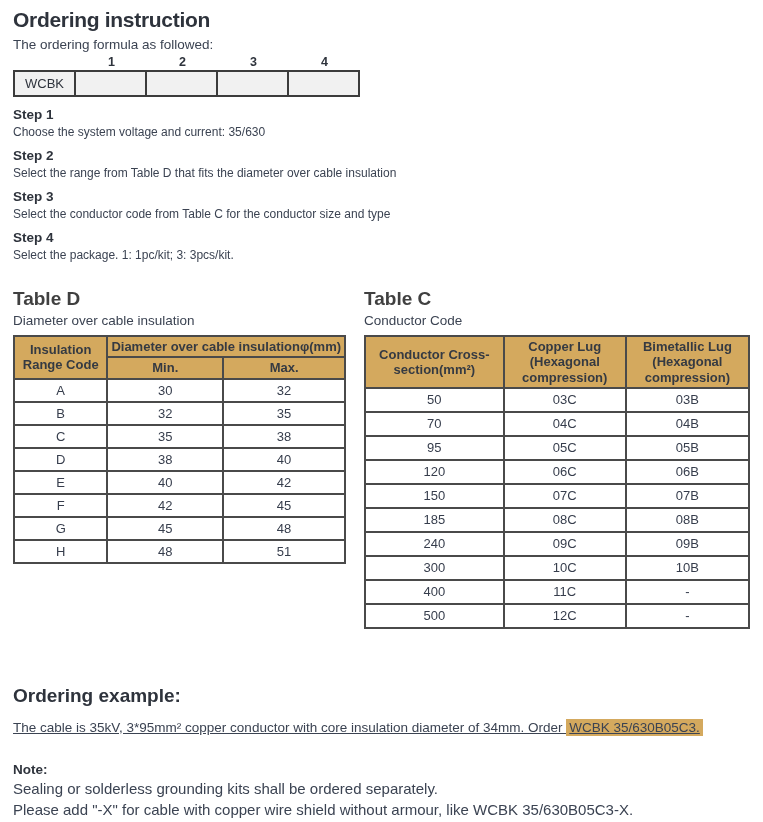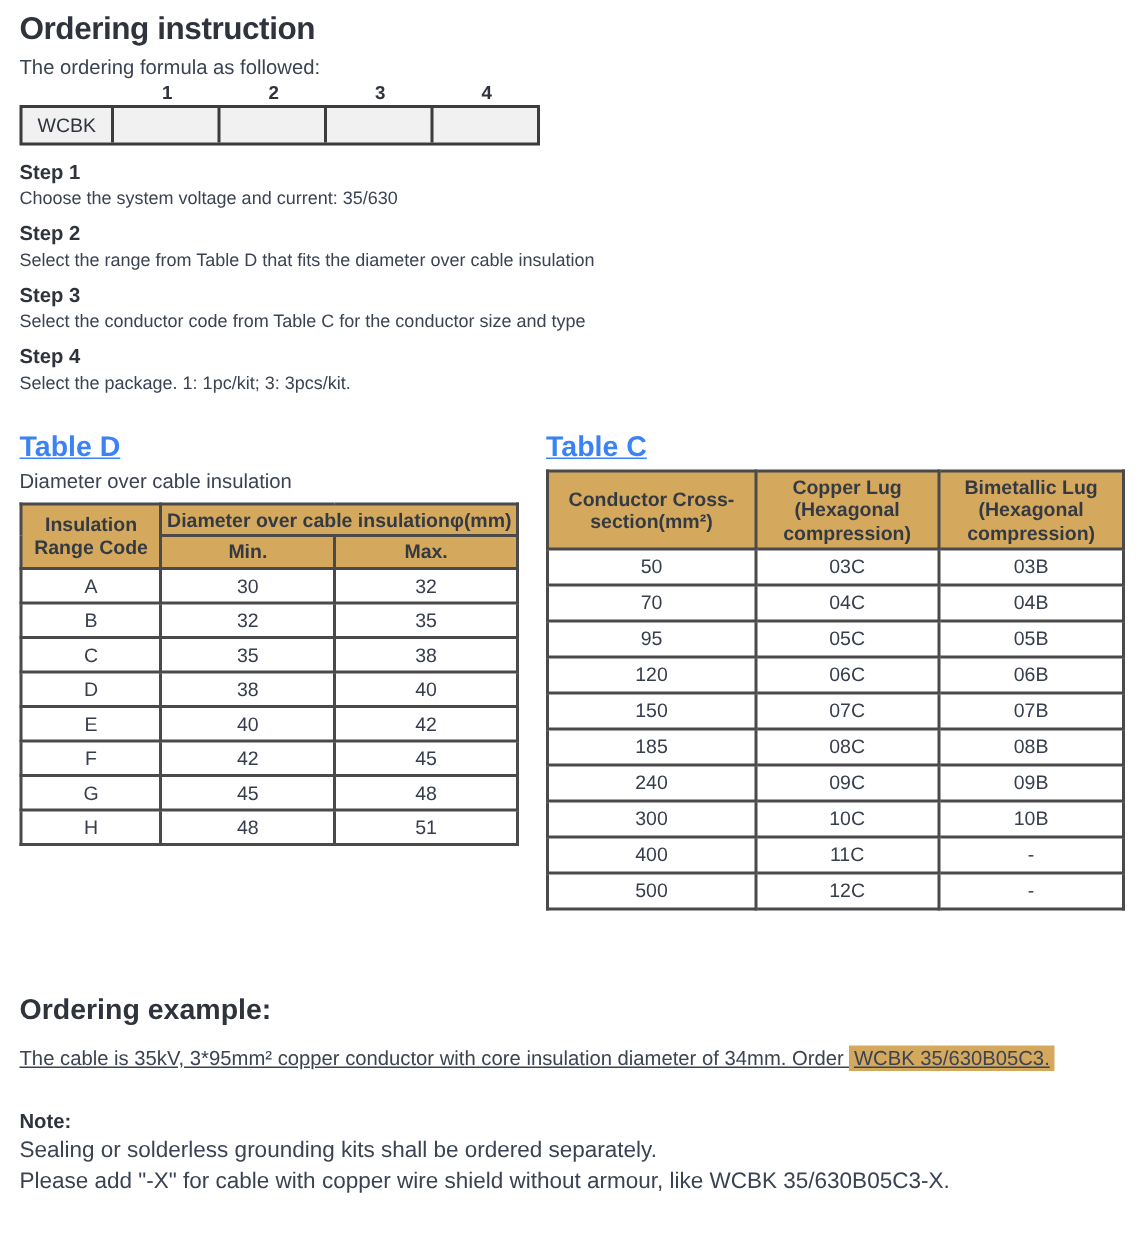--- a/index.html
+++ b/index.html
@@ -46,21 +46,21 @@
     display: flex; align-items: center; justify-content: center;
   }
 
   
   .steps { margin-top: 10px; }
   .step-title { font-size: 13.5px; font-weight: bold; color: #2e333c; margin: 9px 0 3px 0; }
   .step-text { font-size: 12px; margin: 0; }
 
   
   .tables { display: flex; gap: 18px; margin-top: 26px; align-items: flex-start; }
-  .tbl-title { font-size: 19px; font-weight: bold; color: #3b82f6; margin: 0 0 3px 0; text-decoration: underline; }
+  .tbl-title { font-size: 19px; font-weight: bold; color: #404040; margin: 0 0 3px 0; }
   .tbl-subtitle { font-size: 13.5px; margin: 0 0 7px 0; }
   table { border-collapse: collapse; table-layout: fixed; padding-left: 15px; }
   th, td {
     border: 2px solid #4a4a4a;
     font-size: 13px;
     text-align: center;
     vertical-align: middle;
   }
   th {
     background: #d4a95e;
@@ -188,20 +188,21 @@
               <td>H</td>
               <td>48</td>
               <td>51</td>
             </tr>
           </tbody>
       </table>
     </div>
 
     <div>
       <p class="tbl-title">Table C</p>
+      <p class="tbl-subtitle">Conductor Code</p>
       <table class="tableC">
         <colgroup>
             <col class="c1">
             <col class="c2">
             <col class="c3">
           </colgroup>
         <thead>
           <tr>
             <th>Conductor Cross-section(mm²)</th>
             <th>Copper Lug (Hexagonal compression)</th>

